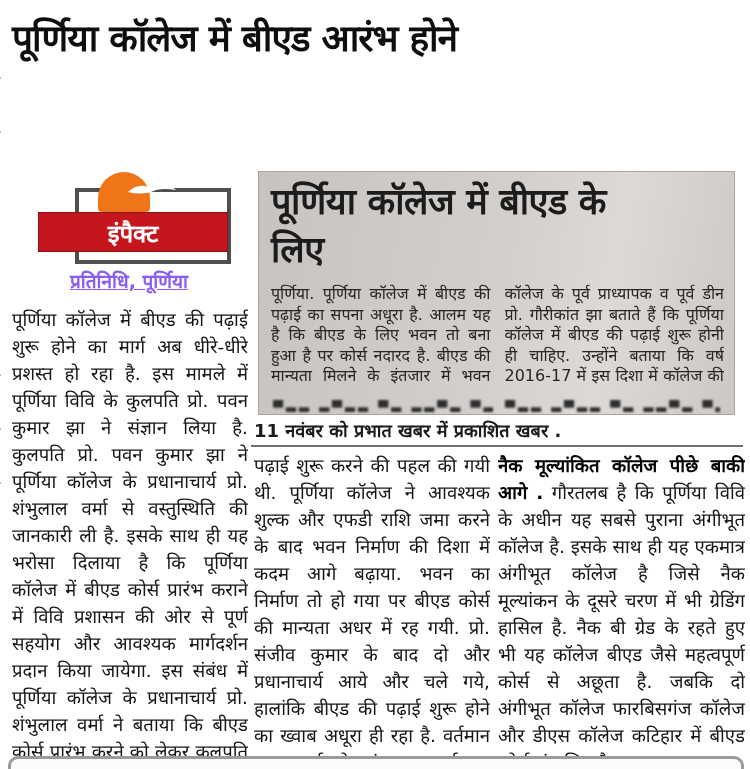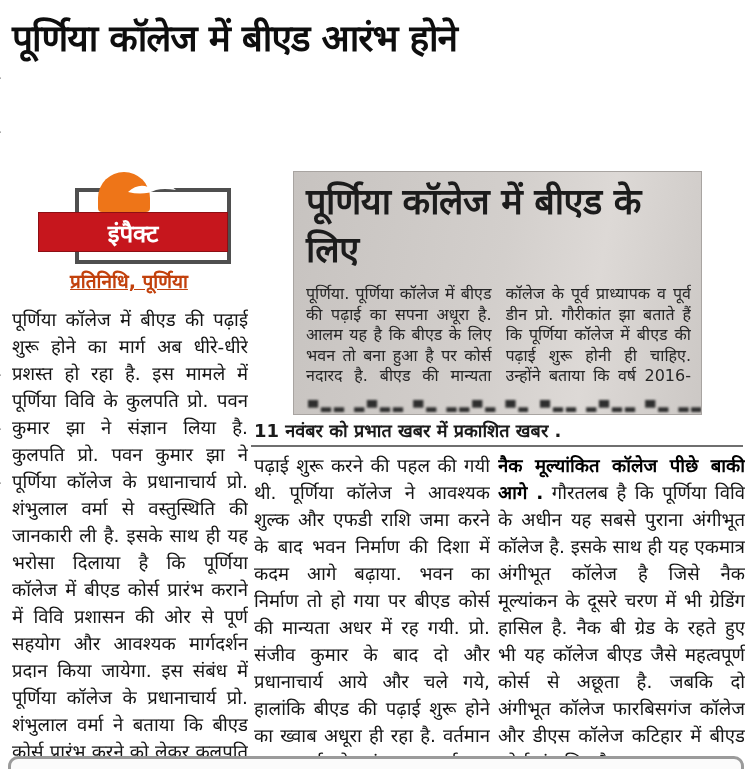--- a/index.html
+++ b/index.html
@@ -66,21 +66,21 @@
   }
   .logo-band span {
     color: #ffffff; font-weight: 700; font-size: 24px;
   }
   .byline {
     position: absolute; left: 10px; top: 268px;
     width: 238px;
     text-align: center;
     font-weight: 700;
     font-size: 19px;
-    color: #c2410c;
+    color: #8b5cf6;
     text-decoration: underline;
   }
 
   
   .col {
     position: absolute;
     text-align: justify;
     font-size: 18.5px;
     line-height: 27px;
     color: #141414;
@@ -89,25 +89,24 @@
   .col-1 { left: 12px;  top: 306px; width: 236px; height: 462px; }
   .col-2 { left: 254px; top: 452px; width: 236px; height: 316px; }
   .col-3 { left: 498px; top: 452px; width: 247px; height: 316px; }
   .col p { margin: 0; }
   .subhead { font-weight: 700; color: #000; }
 
   
   .clip {
     position: absolute;
     left: 258px; top: 171px;
-    width: 409px; height: 244px;
+    width: 477px; height: 244px;
     background: linear-gradient(100deg, #c7c3c0 0%, #d3cfcc 50%, #ddd9d6 72%, #ccc8c5 100%);
     border: 1px solid #a8a4a1;
     overflow: hidden;
-    margin-left: 35px;
   }
   .clip-headline {
     padding: 6px 10px 2px 12px;
     font-size: 36px;
     line-height: 48px;
     font-weight: 800;
     color: #1c1c1c;
     letter-spacing: -0.5px;
     width: 420px;
   }

